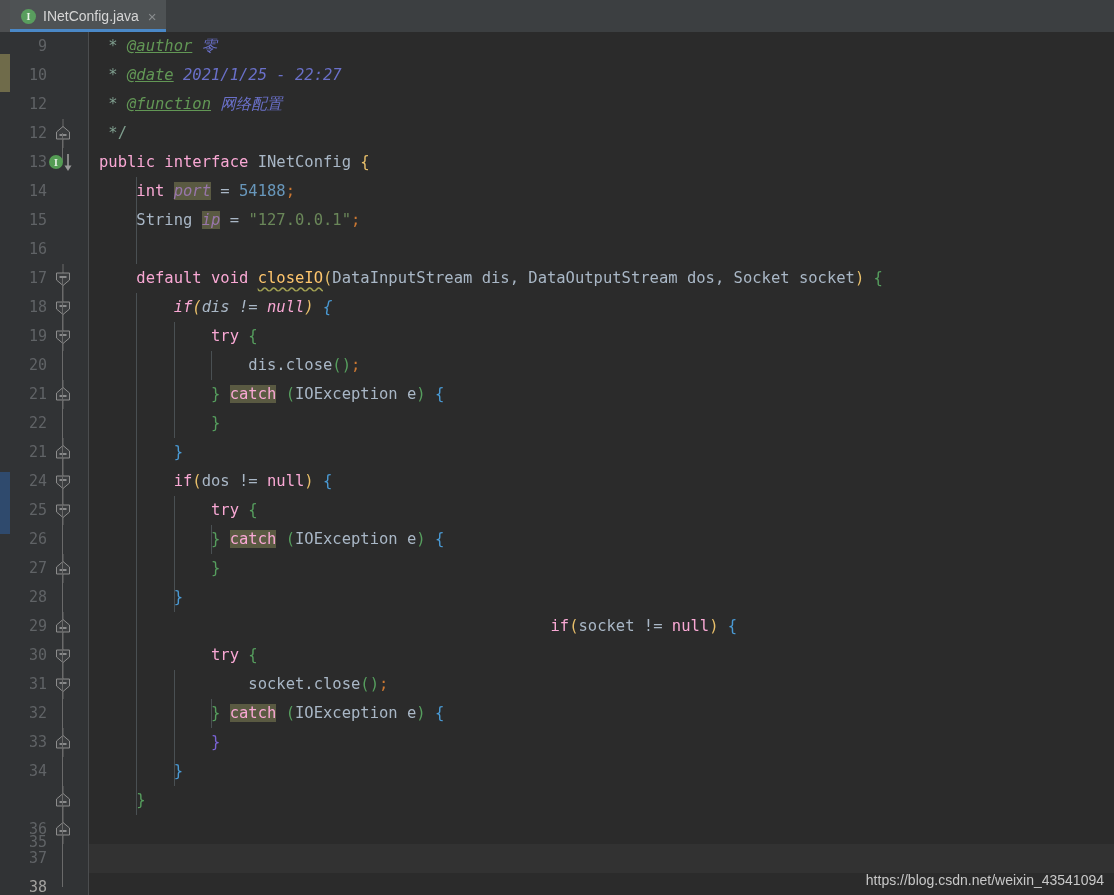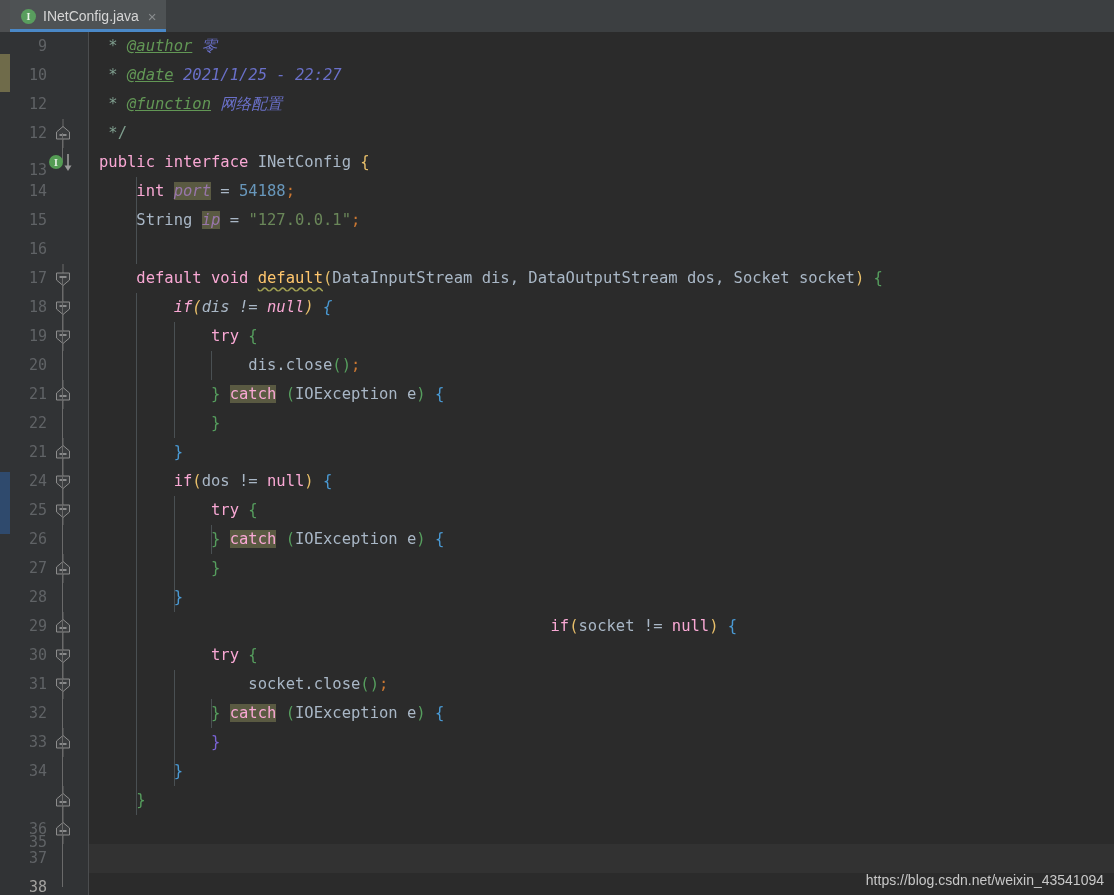--- a/index.html
+++ b/index.html
@@ -95,21 +95,21 @@
     <i style="top:22px;height:38px;background:#6f6b4a;"></i>
     <i style="top:440px;height:62px;background:#2f4a6d;"></i>
   </div>
 
   <div class="gutter">
     <div id="linenums">
         <div class="ln" style="top: 0px;">9</div>
         <div class="ln" style="top: 29px;">10</div>
         <div class="ln" style="top: 58px;">12</div>
         <div class="ln" style="top: 87px;">12</div>
-        <div class="ln" style="top: 124px;">13</div>
+        <div class="ln" style="top: 116px;">13</div>
         <div class="ln" style="top: 145px;">14</div>
         <div class="ln" style="top: 174px;">15</div>
         <div class="ln" style="top: 203px;">16</div>
         <div class="ln" style="top: 232px;">17</div>
         <div class="ln" style="top: 261px;">18</div>
         <div class="ln" style="top: 290px;">19</div>
         <div class="ln" style="top: 319px; margin-left: 47px;">20</div>
         <div class="ln" style="top: 348px;">21</div>
         <div class="ln" style="top: 377px;">22</div>
         <div class="ln" style="top: 406px;">21</div>
@@ -264,21 +264,21 @@
   <div class="code">
     <div id="codelines">
         <div class="row" style="padding-left: 10px;"><span class="cmta"> * </span><span class="cmt tagu">@author</span><span class="cmtv"> 零</span></div>
         <div class="row" style="padding-left: 10px;"><span class="cmta"> * </span><span class="cmt tagu">@date</span><span class="cmtv"> 2021/1/25 - 22:27</span></div>
         <div class="row" style="padding-left: 10px;"><span class="cmta"> * </span><span class="cmt tagu">@function</span><span class="cmtv"> 网络配置</span></div>
         <div class="row" style="padding-left: 10px;"><span class="cmta"> */</span></div>
         <div class="row" style="padding-left: 10px;"><span class="kw">public interface </span><span class="type">INetConfig</span> <span class="p-y">{</span></div>
         <div class="row" style="padding-left: 10px;">    <span class="kw">int</span> <span class="field">port</span> <span class="type">=</span> <span class="num">54188</span><span class="semi">;</span></div>
         <div class="row" style="padding-left: 10px;">    <span class="type">String</span> <span class="field">ip</span> <span class="type">=</span> <span class="str">"127.0.0.1"</span><span class="semi">;</span></div>
         <div class="row" style="padding-left: 10px;"></div>
-        <div class="row" style="padding-left: 10px;">    <span class="kw">default void</span> <span class="mth squig">default</span><span class="p-y">(</span><span class="type">DataInputStream dis, DataOutputStream dos, Socket socket</span><span class="p-y">)</span> <span class="p-g">{</span></div>
+        <div class="row" style="padding-left: 10px;">    <span class="kw">default void</span> <span class="mth squig">closeIO</span><span class="p-y">(</span><span class="type">DataInputStream dis, DataOutputStream dos, Socket socket</span><span class="p-y">)</span> <span class="p-g">{</span></div>
         <div class="row" style="padding-left: 10px; font-style: italic;">        <span class="kw">if</span><span class="p-y">(</span><span class="type">dis != </span><span class="kw">null</span><span class="p-y">)</span> <span class="p-b">{</span></div>
         <div class="row" style="padding-left: 10px;">            <span class="kw">try</span> <span class="p-g">{</span></div>
         <div class="row" style="padding-left: 10px;">                <span class="type">dis.close</span><span class="p-g">()</span><span class="semi">;</span></div>
         <div class="row" style="padding-left: 10px;">            <span class="p-g">}</span> <span class="kw hl">catch</span> <span class="p-g">(</span><span class="type">IOException e</span><span class="p-g">)</span> <span class="p-b">{</span></div>
         <div class="row" style="padding-left: 10px;">            <span class="p-g">}</span></div>
         <div class="row" style="padding-left: 10px;">        <span class="p-b">}</span></div>
         <div class="row" style="padding-left: 10px;">        <span class="kw">if</span><span class="p-y">(</span><span class="type">dos != </span><span class="kw">null</span><span class="p-y">)</span> <span class="p-b">{</span></div>
         <div class="row" style="padding-left: 10px;">            <span class="kw">try</span> <span class="p-g">{</span></div>
         <div class="row" style="padding-left: 10px;">            <span class="p-g">}</span> <span class="kw hl">catch</span> <span class="p-g">(</span><span class="type">IOException e</span><span class="p-g">)</span> <span class="p-b">{</span></div>
         <div class="row" style="padding-left: 10px;">            <span class="p-g">}</span></div>

